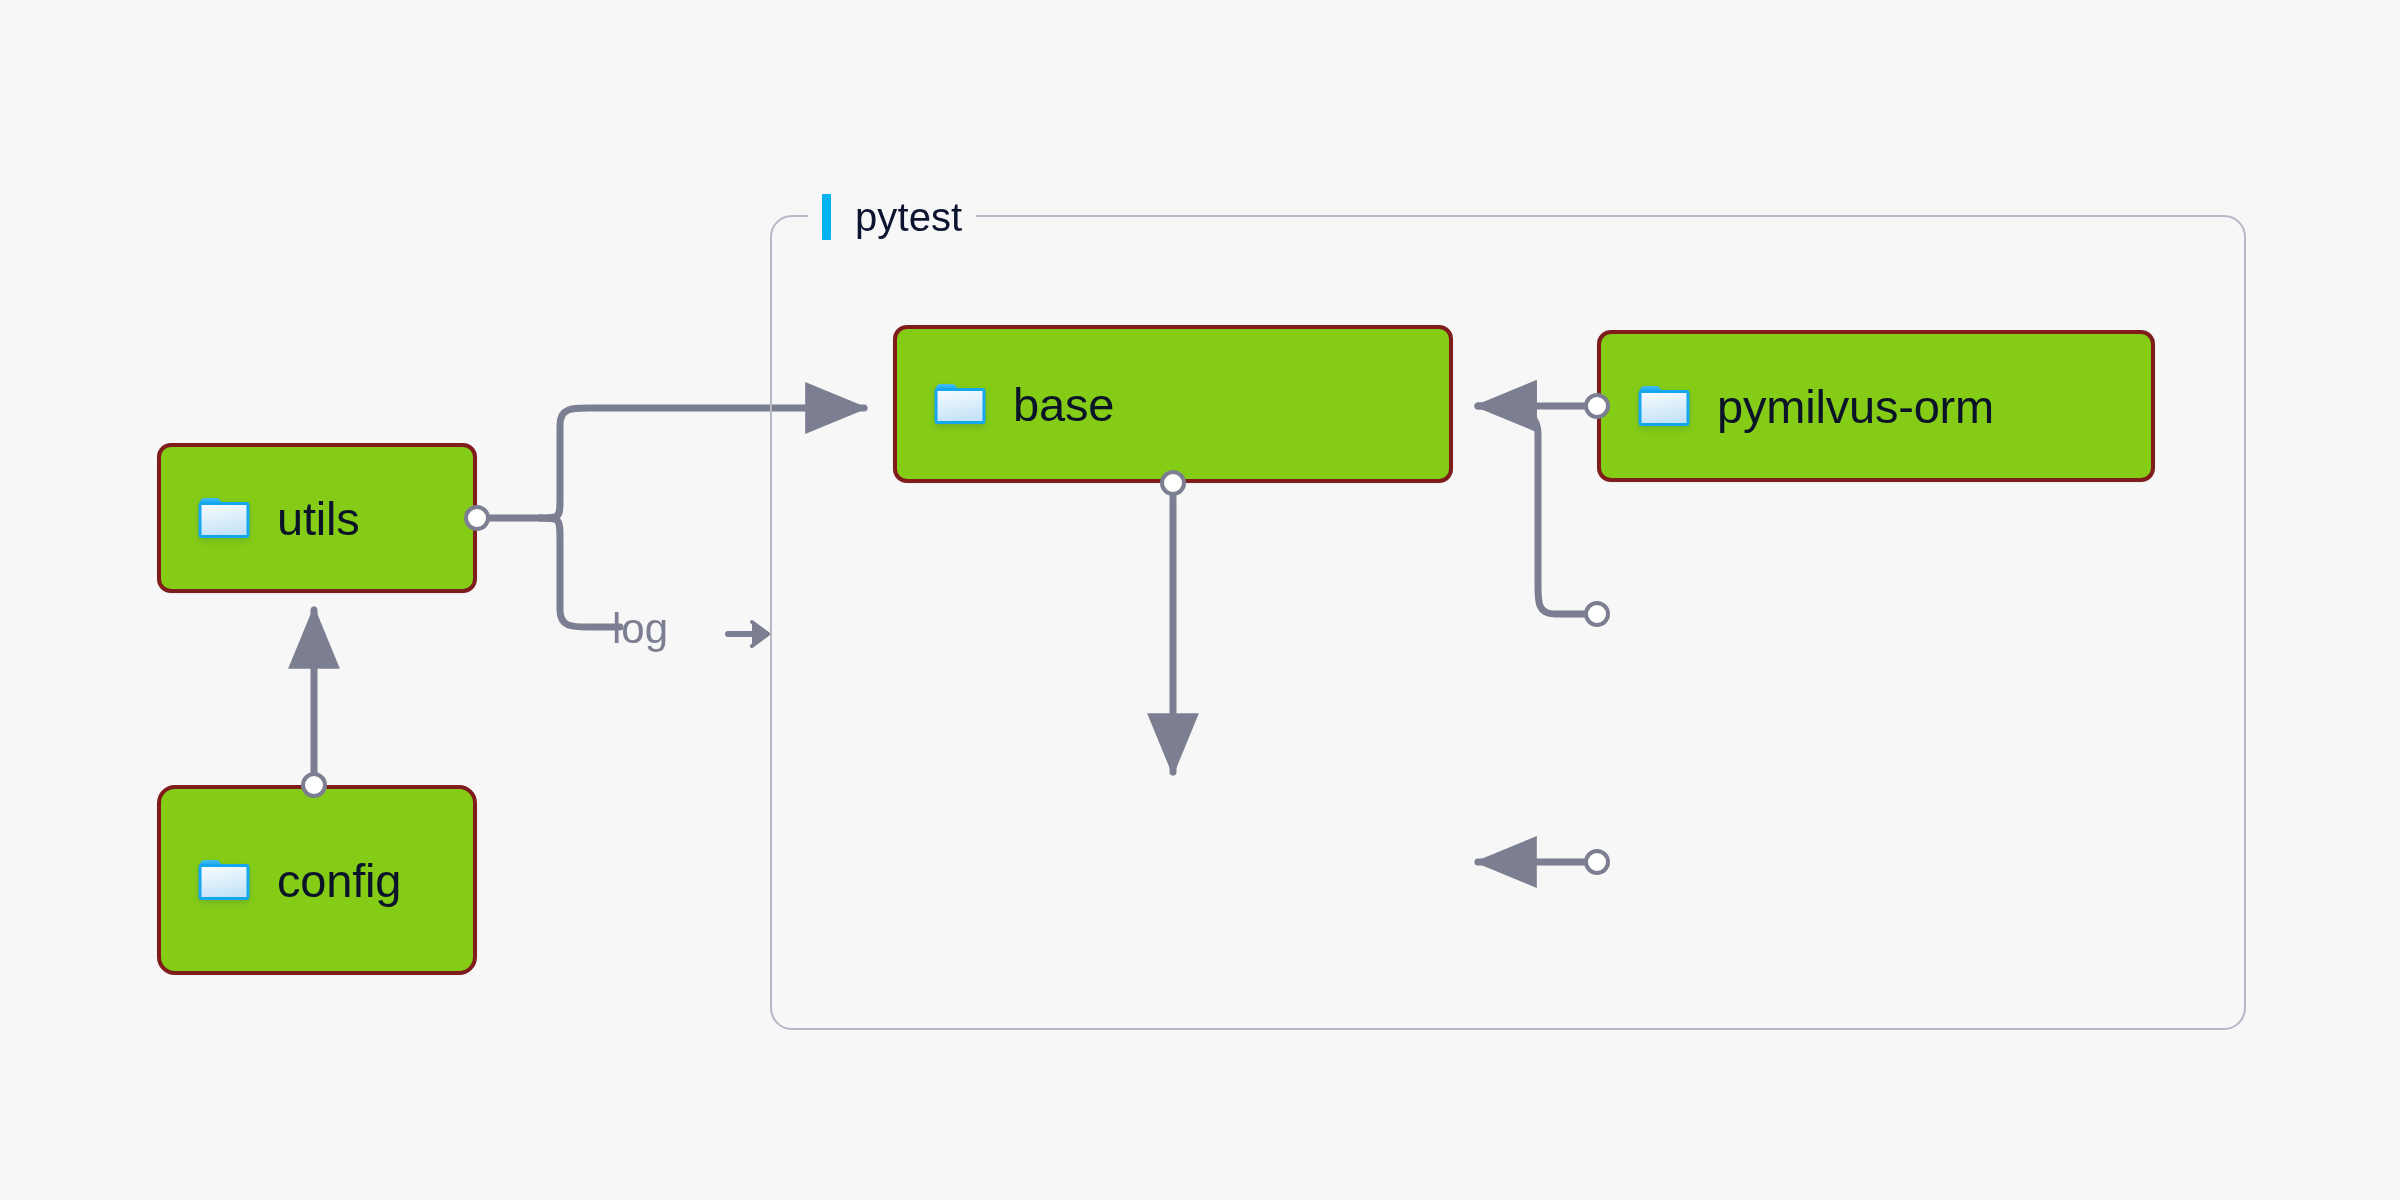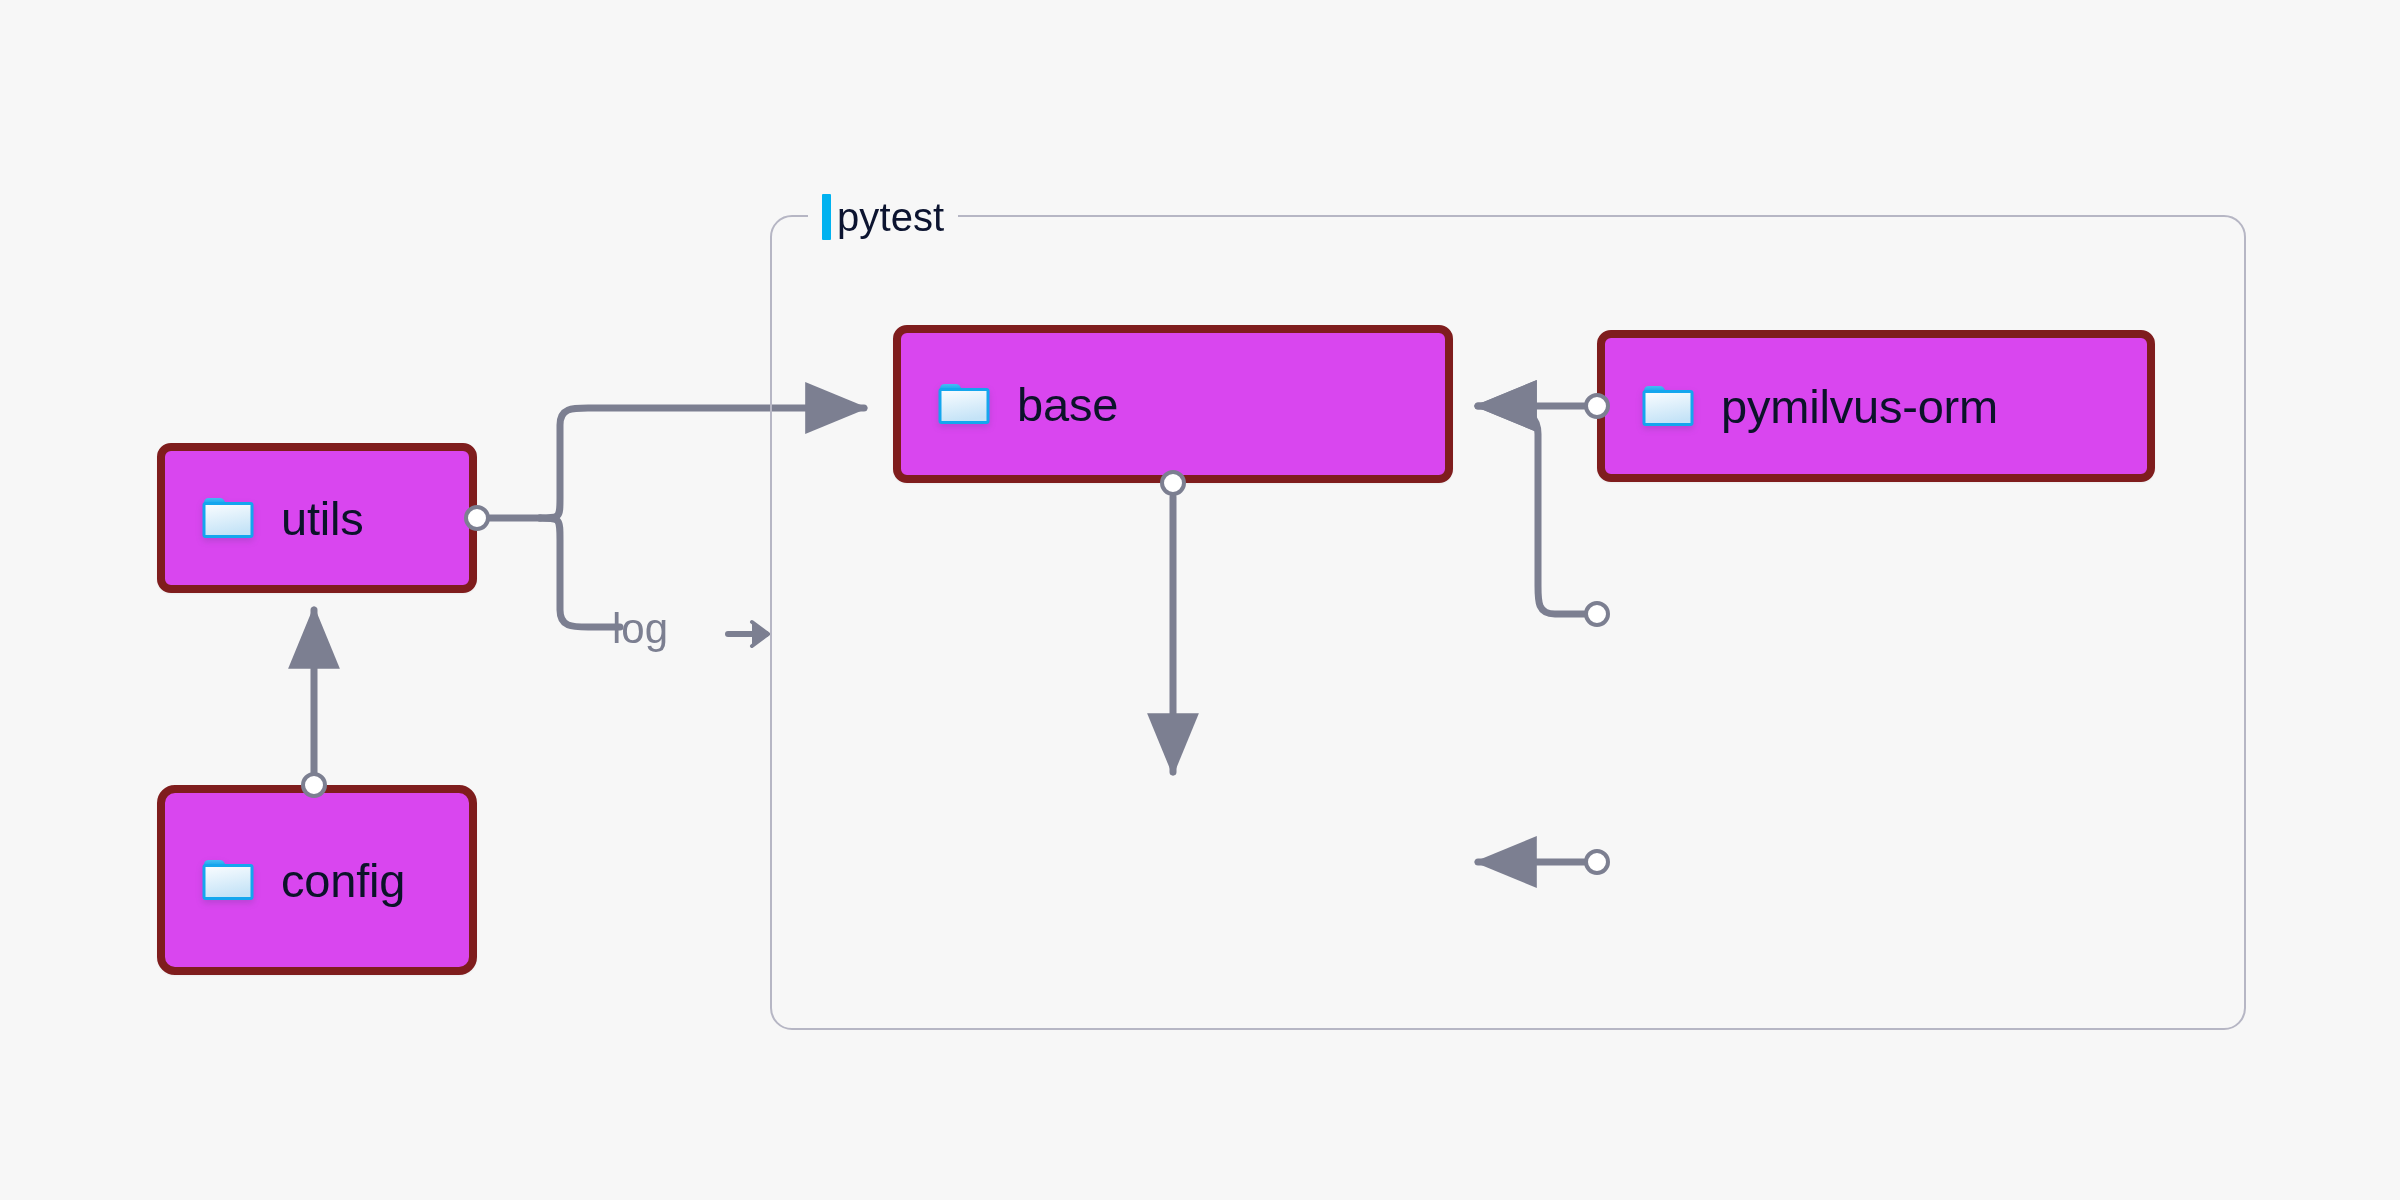--- a/index.html
+++ b/index.html
@@ -27,21 +27,21 @@
     position: absolute;
     border: 2px solid #b6b6c4;
     border-radius: 22px;
     background: transparent;
     box-sizing: border-box;
   }
   .group-title {
     position: absolute;
     display: flex;
     align-items: center;
-    gap: 6px;
+    gap: 24px;
     background: #f7f7f7;
     padding: 0 14px;
     height: 54px;
     white-space: nowrap;
   }
   .group-title .accent-bar {
     width: 9px;
     height: 46px;
     background: #00b2f0;
     border-radius: 1px;
@@ -50,22 +50,22 @@
   .group-title .glabel {
     font-size: 40px;
     color: #0c1430;
     font-weight: 400;
     letter-spacing: .1px;
   }
   
   .node {
     position: absolute;
     box-sizing: border-box;
-    background: #d946ef;
-    border: 8px solid #7f1d1d;
+    background: #84cc16;
+    border: 4px solid #7f1d1d;
     border-radius: 14px;
     display: flex;
     align-items: center;
     box-shadow: 0 1px 2px rgba(30,30,60,.05);
   }
   .node-inner {
     display: flex;
     align-items: center;
     gap: 26px;
     padding-left: 36px;

